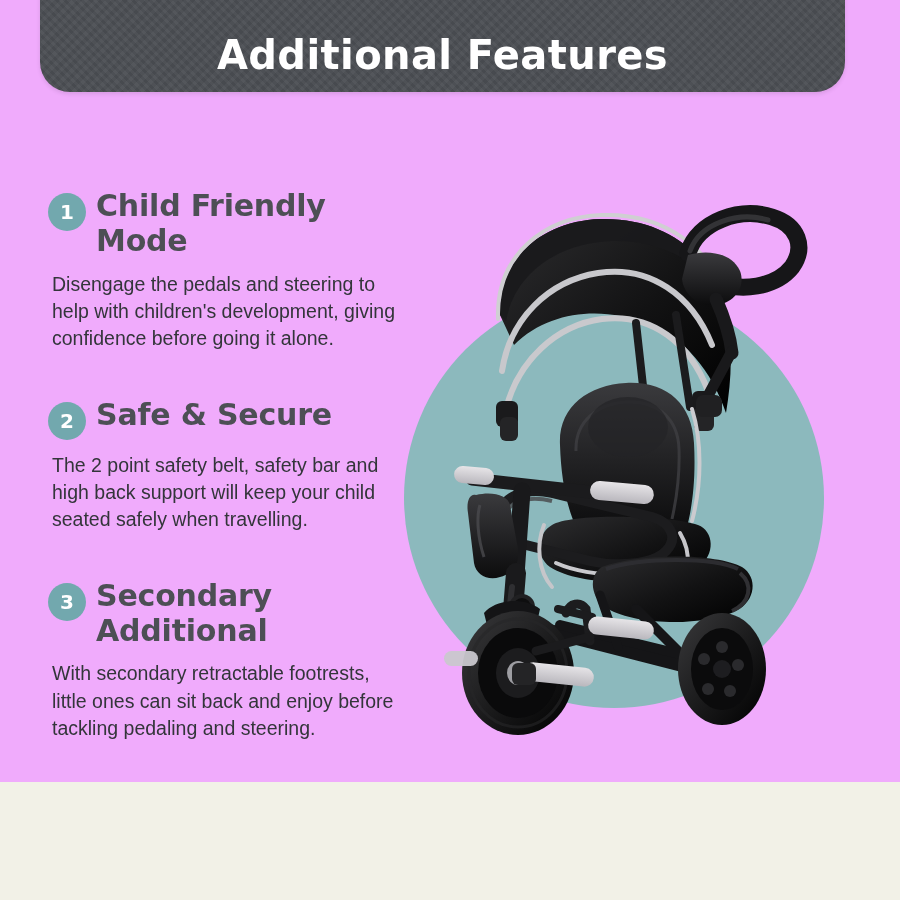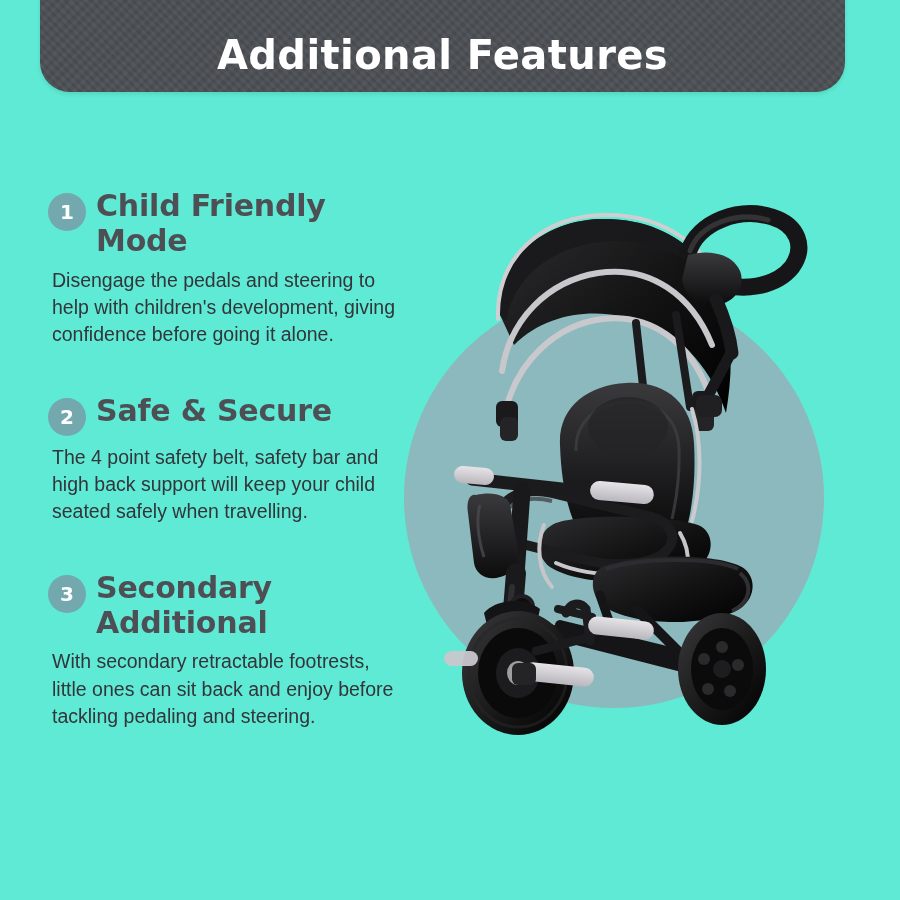--- a/index.html
+++ b/index.html
@@ -11,22 +11,22 @@
     height: 900px;
     background: #f2f1e7;
     font-family: "Liberation Sans", sans-serif;
     overflow: hidden;
     position: relative;
   }
 
   #page {
     position: relative;
     width: 900px;
-    height: 900px;
-    background: #5eead4;
+    height: 782px;
+    background: #f0abfc;
     overflow: hidden;
   }
 
   
   .header-banner {
     position: absolute;
     left: 40px;
     top: -40px;
     width: 805px;
     height: 132px;
@@ -116,20 +116,21 @@
     line-height: 1.18;
     letter-spacing: -0.2px;
     font-family: "DejaVu Sans", sans-serif;
   }
   .feature-body {
     color: #33353a;
     font-size: 19.5px;
     line-height: 1.40;
     max-width: 348px;
     font-family: "Liberation Sans", sans-serif;
+    margin-top: 12px;
   }
 
   .feature-1 { margin-bottom: 44px; }
   .feature-2 { margin-bottom: 44px; }
 
   .f1-body { padding-left: 4px; }
   .f2-body { padding-left: 4px; }
   .f3-body { padding-left: 4px; }
 </style>
 </head>
@@ -291,21 +292,21 @@
         <div class="feature-title">Child Friendly Mode</div>
       </div>
       <div class="feature-body f1-body">Disengage the pedals and steering to help with children's development, giving confidence before going it alone.</div>
     </div>
 
     <div class="feature feature-2">
       <div class="feature-head">
         <div class="badge">2</div>
         <div class="feature-title">Safe &amp; Secure</div>
       </div>
-      <div class="feature-body f2-body">The 4 point safety belt, safety bar and high back support will keep your child seated safely when travelling.</div>
+      <div class="feature-body f2-body">The 2 point safety belt, safety bar and high back support will keep your child seated safely when travelling.</div>
     </div>
 
     <div class="feature feature-3">
       <div class="feature-head">
         <div class="badge">3</div>
         <div class="feature-title">Secondary Additional</div>
       </div>
       <div class="feature-body f3-body">With secondary retractable footrests, little ones can sit back and enjoy before tackling pedaling and steering.</div>
     </div>
 

